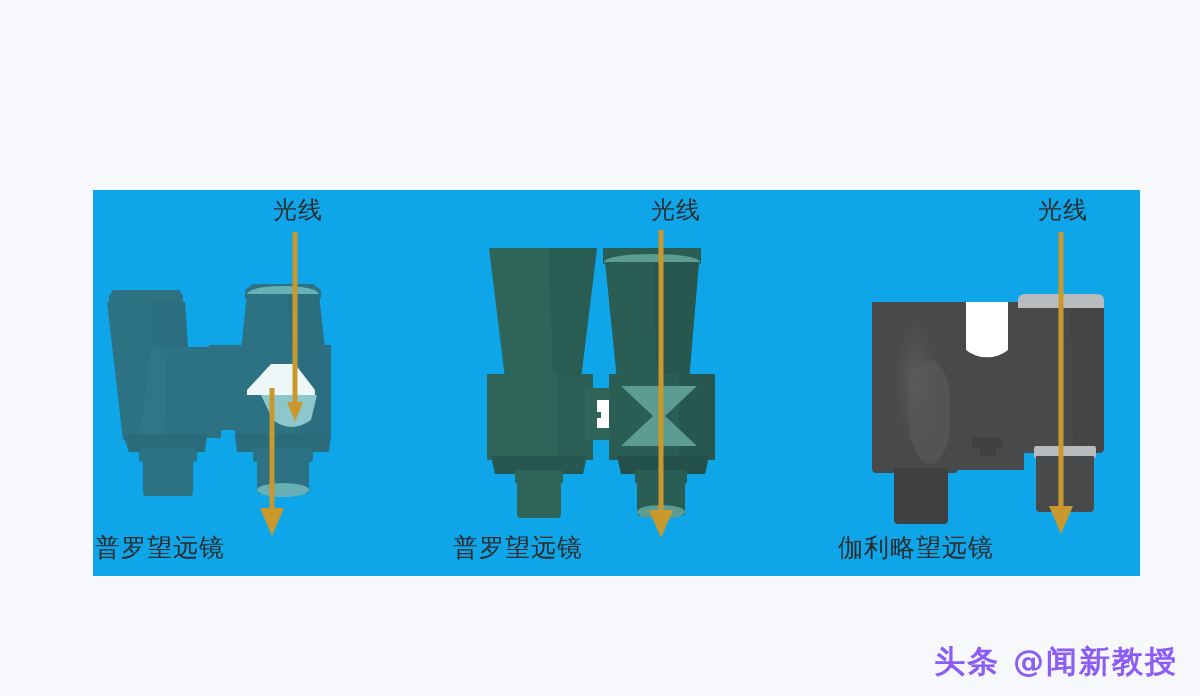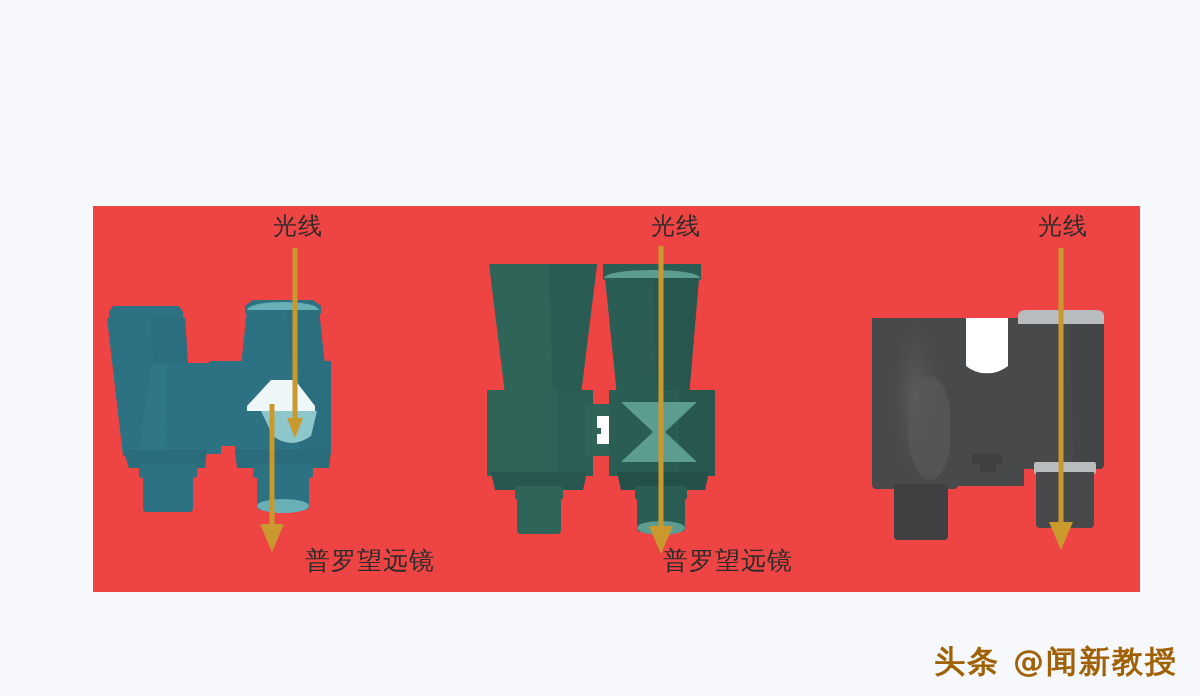--- a/index.html
+++ b/index.html
@@ -22,48 +22,47 @@
     height: 696px;
   }
 
   
   .panel {
     position: absolute;
     left: 93px;
     top: 190px;
     width: 1047px;
     height: 386px;
-    background: #ef4444;
-    margin-top: 16px;
+    background: #0ea5e9;
   }
 
   
   .figure {
     position: absolute;
     top: 0;
     width: 340px;
     height: 386px;
   }
   .fig-porro  { left: 2px;   }
   .fig-roof   { left: 360px; }
   .fig-galil  { left: 745px; }
 
   
   .caption {
     position: absolute;
     bottom: 14px;
     left: 0;
     width: 340px;
-    text-align: right;
+    text-align: left;
     font-size: 25px;
     line-height: 30px;
     color: #2b2b2b;
     letter-spacing: 1px;
     white-space: nowrap;
-    font-family: Liberation Mono, monospace;
+    font-family: Liberation Sans, sans-serif;
   }
 
   
   .ray-label {
     position: absolute;
     top: 6px;
     font-size: 24px;
     line-height: 28px;
     color: #2b2b2b;
     letter-spacing: 1px;
@@ -76,21 +75,21 @@
   .art { position: absolute; left: 0; top: 0; }
 
   
   .watermark {
     position: absolute;
     right: 22px;
     bottom: 16px;
     font-size: 31px;
     line-height: 38px;
     font-weight: 700;
-    color: #a16207;
+    color: #8b5cf6;
     letter-spacing: 2px;
     white-space: nowrap;
     font-family: "DejaVu Sans", "Liberation Sans", sans-serif;
   }
 </style>
 </head>
 <body>
 
 <div id="stage">
 
@@ -277,18 +276,19 @@
 
           <path d="M198 266 L256 266 L256 318 Q256 322 252 322 L202 322 Q198 322 198 318 Z" fill="#48494b"></path>
         </g>
 
         <g>
           <line x1="223" y1="42" x2="223" y2="326" stroke="#c9992e" stroke-width="5"></line>
           <polygon points="223,344 211,316 235,316" fill="#c9992e"></polygon>
         </g>
       </svg>
 
+      <div class="caption">伽利略望远镜</div>
     </div>
 
   </div>
 
   <div class="watermark">头条 @闻新教授</div>
 </div>
 
 </body></html>

